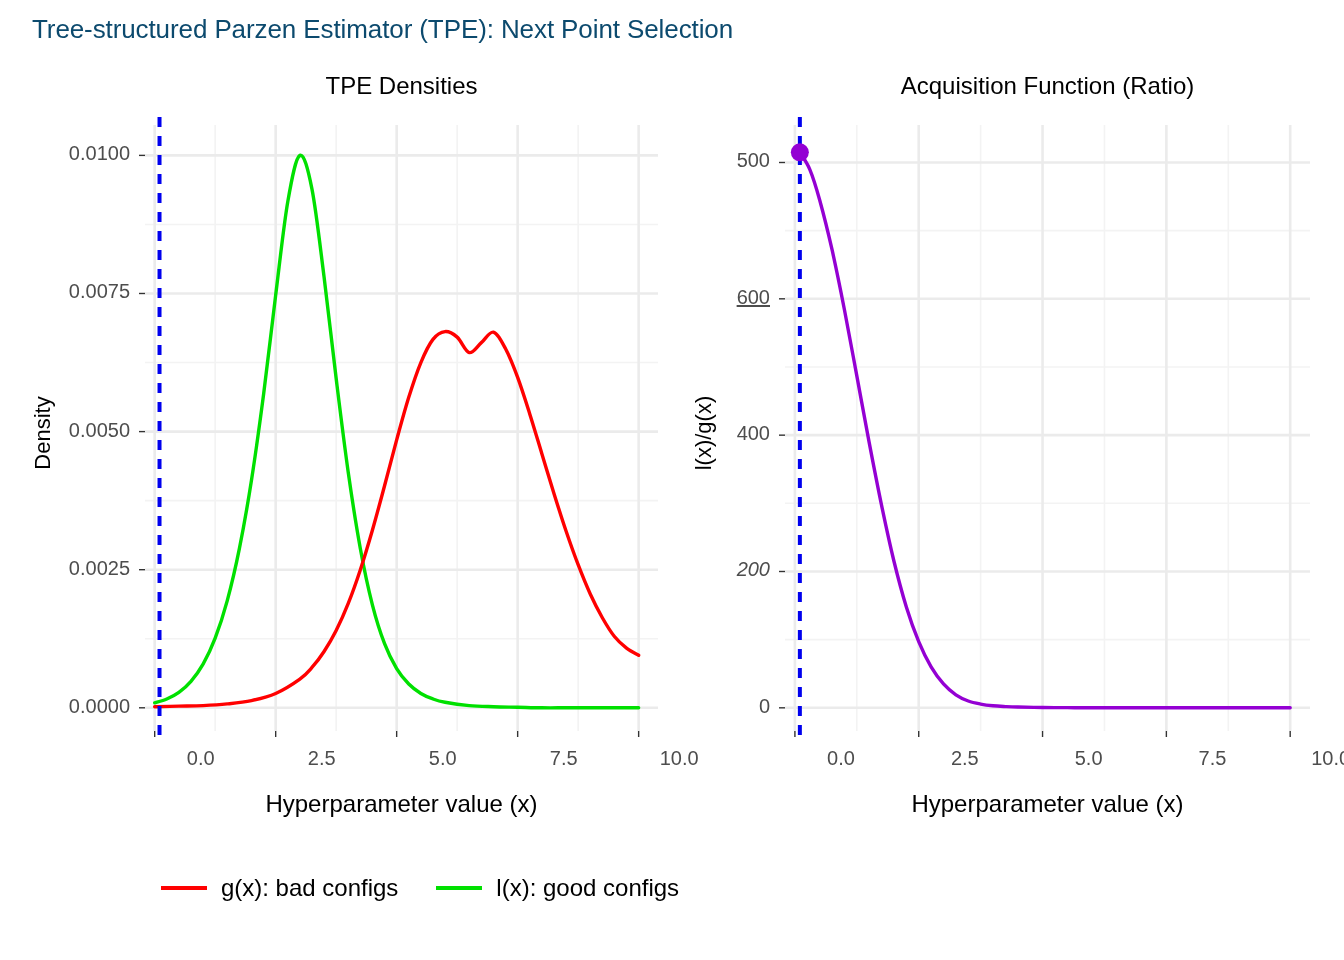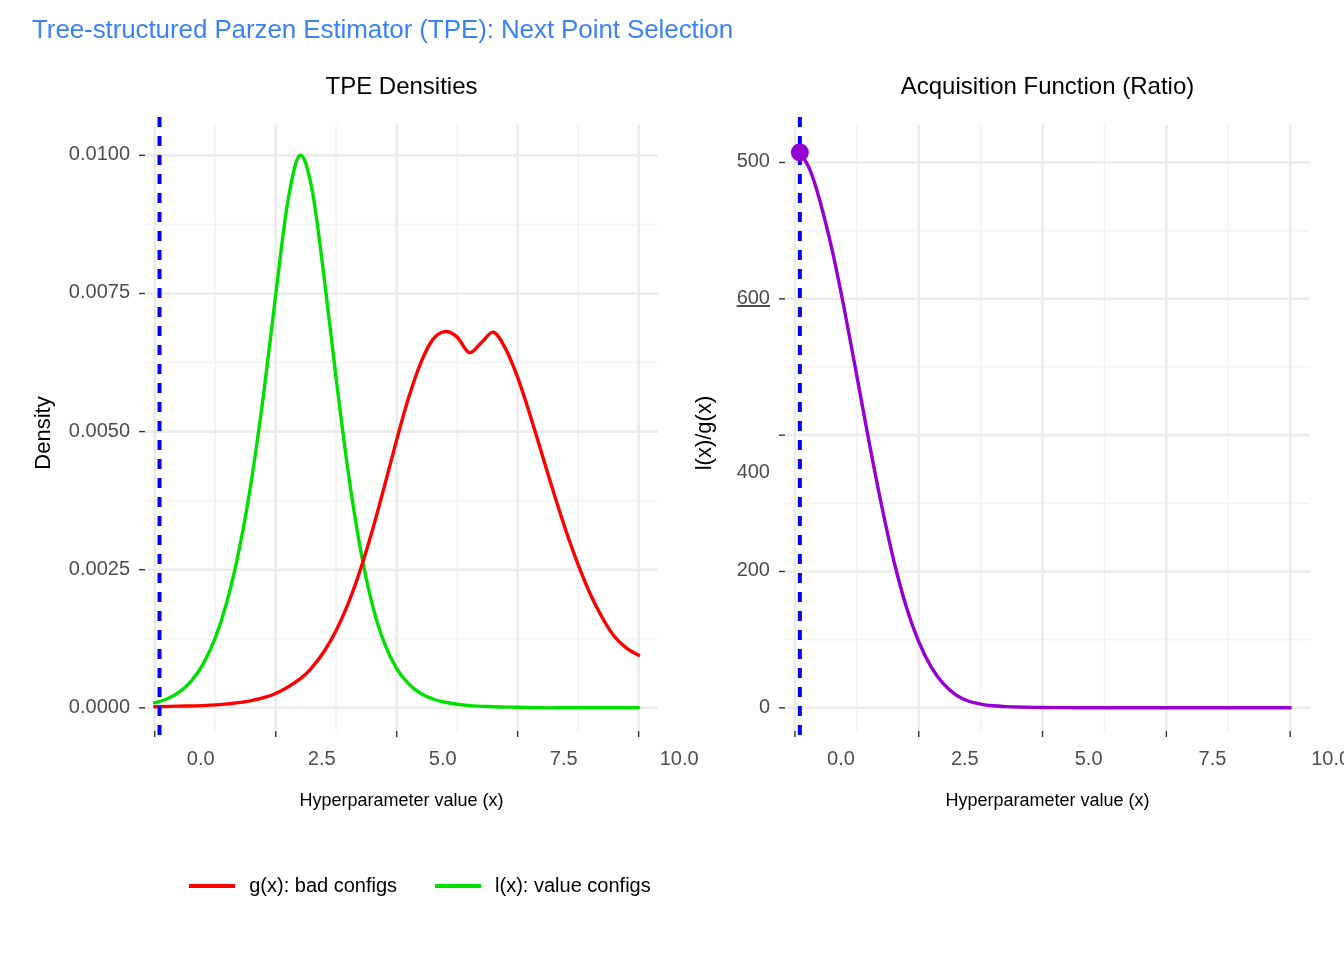--- a/index.html
+++ b/index.html
@@ -19,39 +19,39 @@
     position: absolute;
     left: 0; top: 0;
     width: 1344px;
     height: 960px;
   }
   .main-title {
     position: absolute;
     left: 32px;
     top: 14px;
     font-size: 26px;
-    color: #3b82f6;
+    color: #0c4a6e;
     white-space: nowrap;
     letter-spacing: -0.1px;
   }
   .panel-title {
     position: absolute;
     top: 72px;
     font-size: 24px;
     color: #000000;
     white-space: nowrap;
     text-align: center;
   }
   #title-left  { left: 145px; width: 513px; }
   #title-right { left: 785px; width: 525px; }
 
   .axis-title-x {
     position: absolute;
     top: 790px;
-    font-size: 18px;
+    font-size: 24px;
     color: #000000;
     text-align: center;
     white-space: nowrap;
   }
   #xlab-left  { left: 145px; width: 513px; }
   #xlab-right { left: 785px; width: 525px; }
 
   .axis-title-y {
     position: absolute;
     font-size: 22px;
@@ -102,21 +102,21 @@
     flex-direction: row;
     align-items: center;
     gap: 14px;
   }
   .legend-key {
     width: 46px;
     height: 4px;
     display: block;
   }
   .legend-text {
-    font-size: 20px;
+    font-size: 24px;
     color: #000000;
     white-space: nowrap;
   }
 </style>
 </head>
 <body>
 
 <div id="root">
 
   <div class="main-title">Tree-structured Parzen Estimator (TPE): Next Point Selection</div>
@@ -206,35 +206,35 @@
       <div class="tick-label tick-y" style="left: -65px; width: 195px; top: 556.695px;">0.0025</div>
       <div class="tick-label tick-y" style="left: -65px; width: 195px; top: 418.591px;">0.0050</div>
       <div class="tick-label tick-y" style="left: -65px; width: 195px; top: 280.487px;">0.0075</div>
       <div class="tick-label tick-y" style="left: -65px; width: 195px; top: 142.383px;">0.0100</div>
       <div class="tick-label tick-x" style="left: 94.6792px; width: 120px; top: 747px;">0.0</div>
       <div class="tick-label tick-x" style="left: 215.67px; width: 120px; top: 747px;">2.5</div>
       <div class="tick-label tick-x" style="left: 336.66px; width: 120px; top: 747px;">5.0</div>
       <div class="tick-label tick-x" style="left: 457.651px; width: 120px; top: 747px;">7.5</div>
       <div class="tick-label tick-x" style="left: 578.642px; width: 120px; top: 747px;">10.0</div>
       <div class="tick-label tick-y" style="left: 575px; width: 195px; top: 694.823px;">0</div>
-      <div class="tick-label tick-y" style="left: 575px; width: 195px; top: 558.49px;">200</div>
-      <div class="tick-label tick-y" style="left: 575px; width: 195px; top: 422.157px; margin-top: 38px;">400</div>
+      <div class="tick-label tick-y" style="left: 575px; width: 195px; top: 558.49px; font-style: italic;">200</div>
+      <div class="tick-label tick-y" style="left: 575px; width: 195px; top: 422.157px;">400</div>
       <div class="tick-label tick-y" style="left: 575px; width: 195px; top: 285.825px; text-decoration: underline;">600</div>
       <div class="tick-label tick-y" style="left: 575px; width: 195px; top: 149.492px;">500</div>
       <div class="tick-label tick-x" style="left: 734.906px; width: 120px; top: 747px;">0.0</div>
       <div class="tick-label tick-x" style="left: 858.726px; width: 120px; top: 747px;">2.5</div>
       <div class="tick-label tick-x" style="left: 982.547px; width: 120px; top: 747px;">5.0</div>
       <div class="tick-label tick-x" style="left: 1106.37px; width: 120px; top: 747px;">7.5</div>
       <div class="tick-label tick-x" style="left: 1230.19px; width: 120px; top: 747px;">10.0</div>
     </div>
 
   <div class="legend">
     <div class="legend-item">
       <span class="legend-key" id="legend-key-0" style="background: rgb(255, 0, 0);"></span>
       <span class="legend-text">g(x): bad configs</span>
     </div>
     <div class="legend-item">
       <span class="legend-key" id="legend-key-1" style="background: rgb(0, 224, 0);"></span>
-      <span class="legend-text">l(x): value configs</span>
+      <span class="legend-text">l(x): good configs</span>
     </div>
   </div>
 
 </div>
 
 </body></html>

